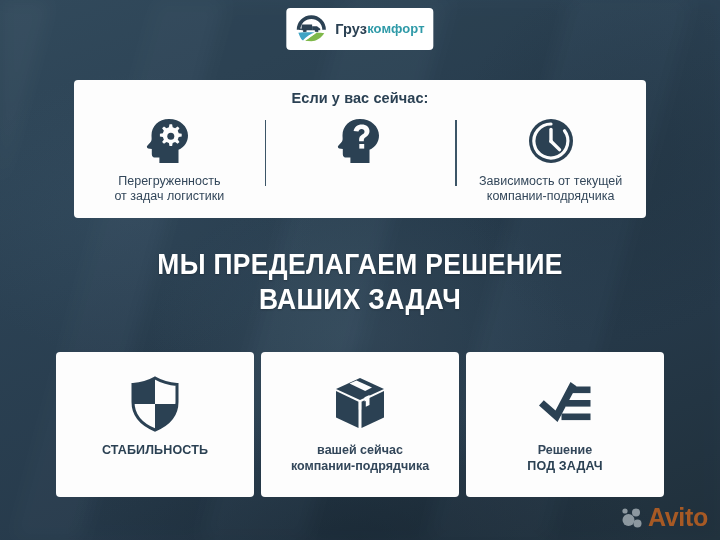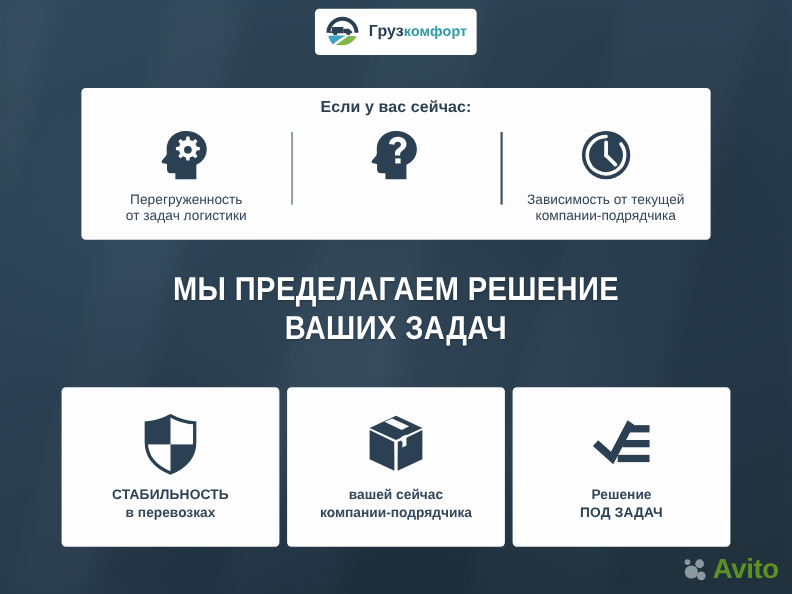--- a/index.html
+++ b/index.html
@@ -144,21 +144,21 @@
 
   
   #avito {
     position: absolute; right: 12px; bottom: 10px;
     display: flex; align-items: center; gap: 4px;
     z-index: 6;
     opacity: .62;
   }
   #avito svg { display: block; }
   #avito-text {
-    font-size: 25px; font-weight: 700; color: #84cc16;
+    font-size: 25px; font-weight: 700; color: #f97316;
     letter-spacing: -.3px; line-height: 1;
   }
 </style>
 </head>
 <body>
 
 <div id="bg"></div>
 
 <div id="logo-wrap">
   <svg id="logo-mark" viewBox="0 0 44 42">
@@ -241,21 +241,20 @@
         <path d="M26 2 C19 6 11 8 4 8.5 L4 26 C4 40 14 49 26 54 C38 49 48 40 48 26 L48 8.5 C41 8 33 6 26 2 Z" fill="#2b4153"></path>
         <g clip-path="url(#shClip)">
           <rect x="26" y="0" width="26" height="28" fill="#fdfdfd"></rect>
           <rect x="0" y="28" width="26" height="30" fill="#fdfdfd"></rect>
         </g>
         <path d="M26 2 C19 6 11 8 4 8.5 L4 26 C4 40 14 49 26 54 C38 49 48 40 48 26 L48 8.5 C41 8 33 6 26 2 Z" fill="none" stroke="#2b4153" stroke-width="3"></path>
       </svg>
     </div>
     <div class="card-text">
       <span class="ct-bold">СТАБИЛЬНОСТЬ</span>
-      <span class="ct-reg">в перевозках</span>
     </div>
   </div>
 
   <div class="card">
     <div class="card-icon">
       <svg width="58" height="58" viewBox="0 0 58 58">
 
         <path d="M29 3 L53 14 L29 25 L5 14 Z" fill="#2b4153"></path>
 
         <path d="M5 16 L27.5 26.8 L27.5 53 L5 42.5 Z" fill="#2b4153"></path>

